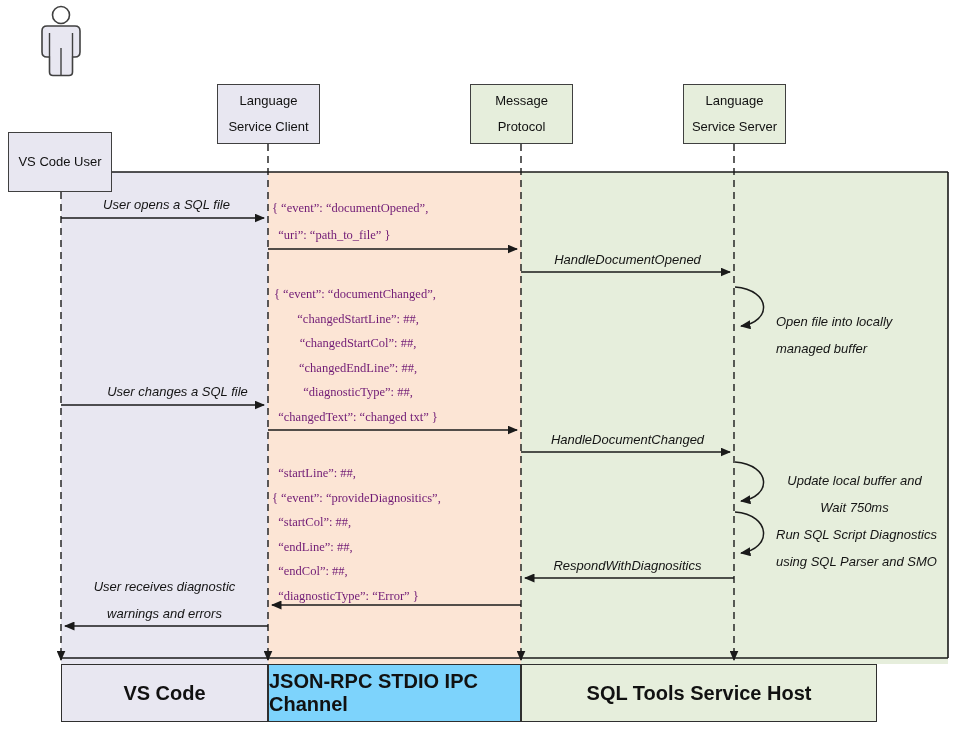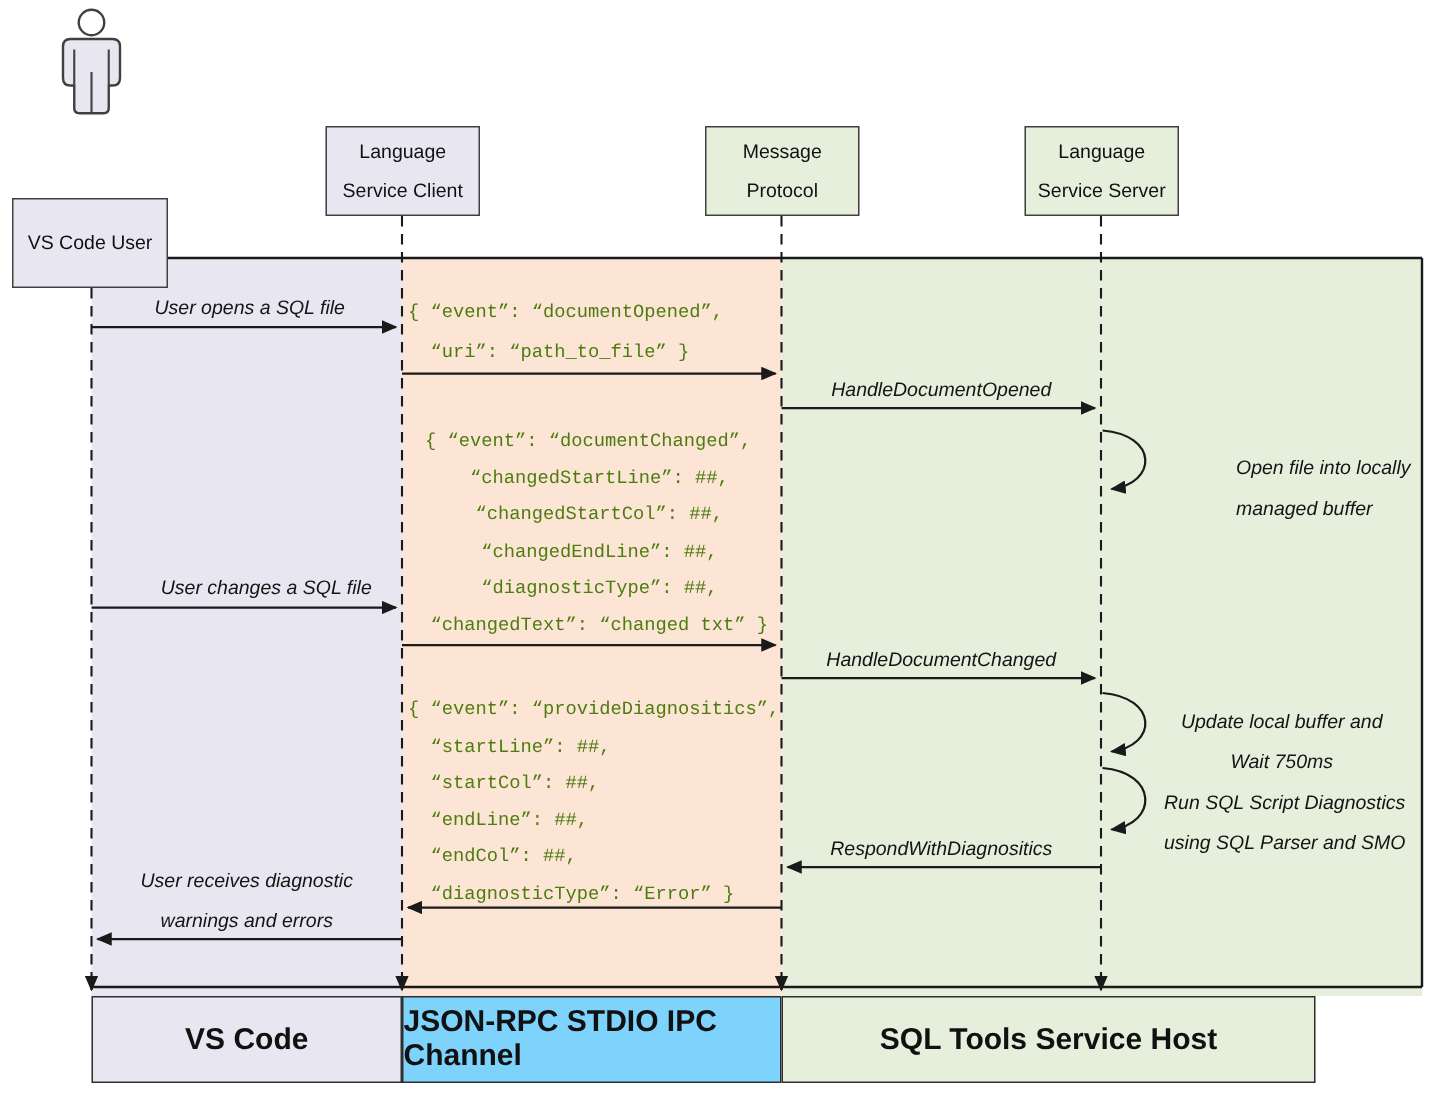--- a/index.html
+++ b/index.html
@@ -26,22 +26,22 @@
     position:absolute;font-style:italic;font-size:13px;color:#141414;
     text-align:center;line-height:18px;
   }
   .note{
     position:absolute;font-style:italic;font-size:13px;color:#141414;
     line-height:27px;text-align:left;white-space:nowrap;
   }
   .note.centered{text-align:center;}
   .mono-block{position:absolute;}
   .mono-line{
-    font-family:Liberation Mono, monospace;
-    font-size:12.5px;line-height:24.5px;white-space:pre;color:#4d7c0f;
+    font-family:Liberation Serif, serif;
+    font-size:12.5px;line-height:24.5px;white-space:pre;color:#701a75;
   }
   svg.overlay{position:absolute;left:0;top:0;pointer-events:none;}
 </style>
 </head>
 <body>
 
 <div id="stage">
 
   <div class="band band-lavender"></div>
   <div class="band band-peach"></div>
@@ -119,21 +119,21 @@
   <div class="ital" style="left:61px;width:211px;top:196px;">User opens a SQL file</div>
   <div class="ital" style="left:521px;width:213px;top:251px;">HandleDocumentOpened</div>
   <div class="ital" style="left:61px;width:207px;top:383px;padding-left:13px;">User changes a SQL file</div>
   <div class="ital" style="left:521px;width:213px;top:431px;">HandleDocumentChanged</div>
   <div class="ital" style="left:521px;width:213px;top:557px;">RespondWithDiagnositics</div>
   <div class="ital" style="left:61px;width:207px;top:573px;line-height:27px;">
     <div>User receives diagnostic</div>
     <div>warnings and errors</div>
   </div>
 
-  <div class="note" style="left:776px;top:298px;margin-left:48px;">
+  <div class="note" style="left:776px;top:308px;">
     <div>Open file into locally</div>
     <div>managed buffer</div>
   </div>
   <div class="note centered" style="left:772px;top:467px;width:165px;">
     <div>Update local buffer and</div>
     <div>Wait 750ms</div>
   </div>
   <div class="note" style="left:776px;top:521px;">
     <div>Run SQL Script Diagnostics</div>
     <div>using SQL Parser and SMO</div>
@@ -147,22 +147,22 @@
   <div class="mono-block" style="left:272px;top:282px;text-align:center;">
     <div class="mono-line">{ “event”: “documentChanged”,</div>
     <div class="mono-line">  “changedStartLine”: ##,</div>
     <div class="mono-line">  “changedStartCol”: ##,</div>
     <div class="mono-line">  “changedEndLine”: ##,</div>
     <div class="mono-line">  “diagnosticType”: ##,</div>
     <div class="mono-line">  “changedText”: “changed txt” }</div>
   </div>
 
   <div class="mono-block" style="left:272px;top:461px;">
+    <div class="mono-line">  “startLine”: ##,</div>
     <div class="mono-line">{ “event”: “provideDiagnositics”,</div>
-    <div class="mono-line">  “startLine”: ##,</div>
     <div class="mono-line">  “startCol”: ##,</div>
     <div class="mono-line">  “endLine”: ##,</div>
     <div class="mono-line">  “endCol”: ##,</div>
     <div class="mono-line">  “diagnosticType”: “Error” }</div>
   </div>
 
   <div class="fbox" style="left:61px;width:207px;background:#e8e7f1;">
     <span>VS Code</span>
   </div>
   <div class="fbox" style="left:268px;width:253px;background:#7dd3fc;">

